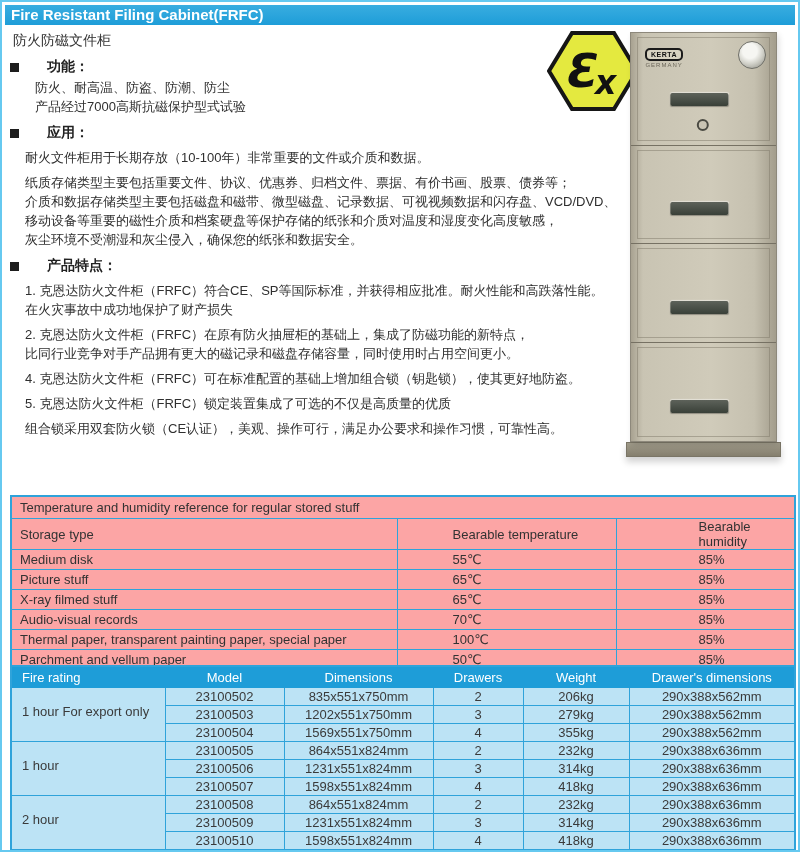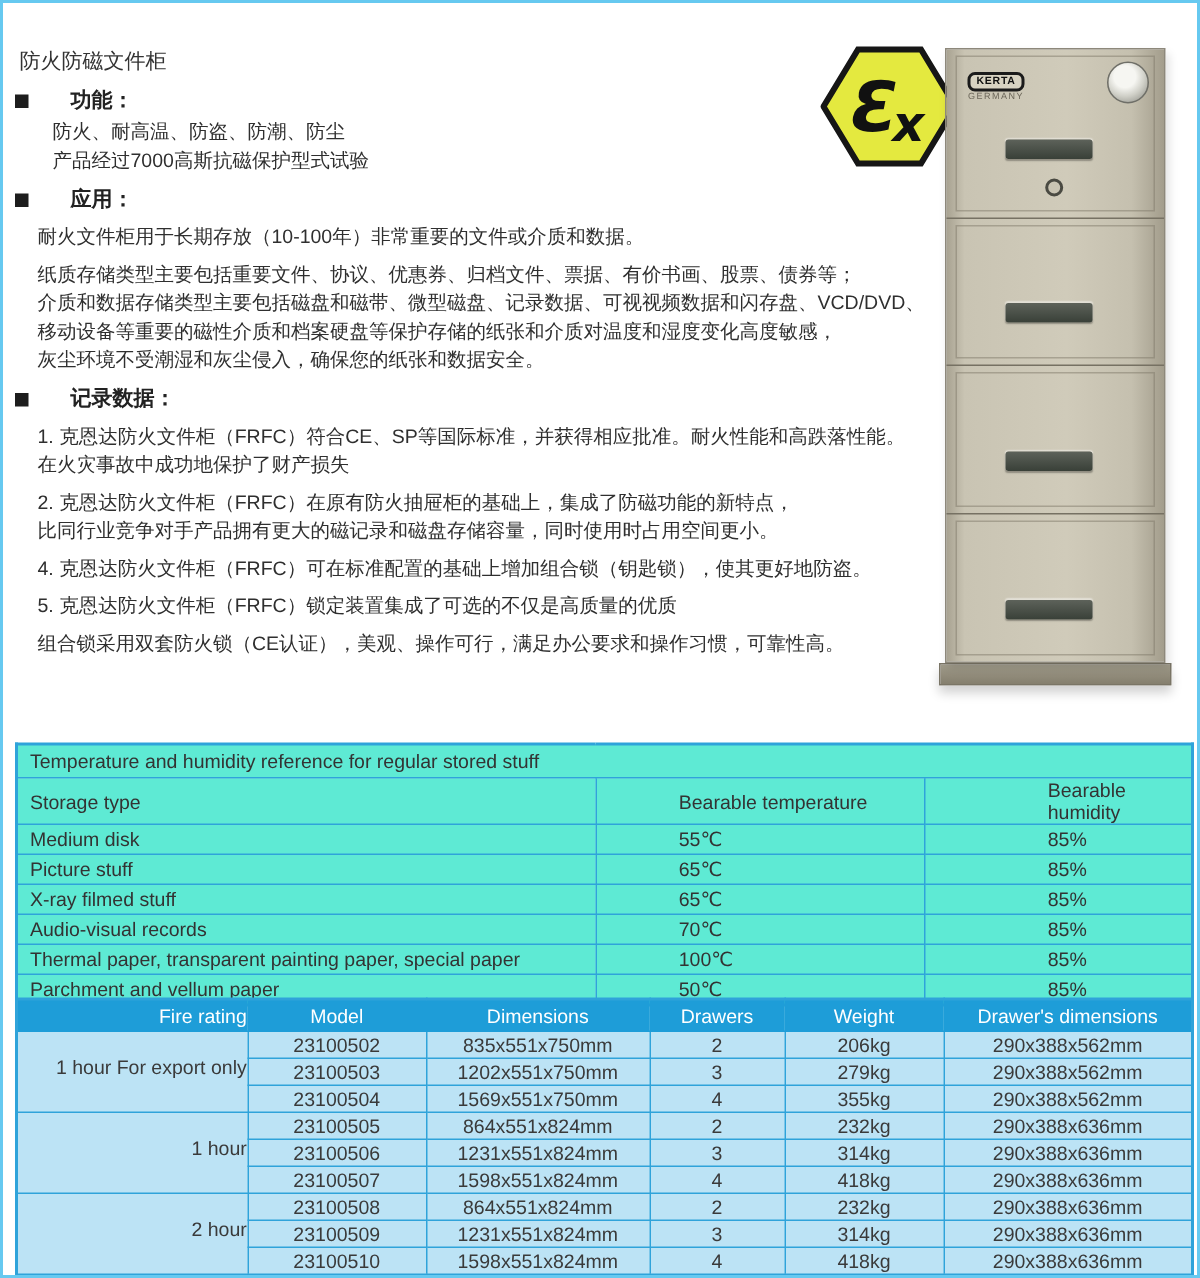--- a/index.html
+++ b/index.html
@@ -61,43 +61,44 @@
   .cab-base{
     box-sizing:border-box;margin-left:-4px;width:155px;height:15px;
     background:linear-gradient(180deg,#a09b8a,#857f6e);border:1px solid #7a7566;
     box-shadow:0 5px 7px rgba(0,0,0,.18);
   }
   
   table{border-collapse:collapse;table-layout:fixed;}
   .temp-table{position:absolute;left:8px;top:493px;width:784px;border:2px solid var(--table-border,#2fa3da);}
   .temp-table td,.temp-table th{
     border:1px solid var(--table-border,#2fa3da);font-size:13px;color:#333;
-    font-weight:normal;height:19px;padding:0;text-align:left;background:#5eead4;
+    font-weight:normal;height:19px;padding:0;text-align:left;background:#fca5a5;
   }
   .temp-table .title-cell{height:21px;padding-left:8px;}
   .temp-table .c0{padding-left:8px;}
   .temp-table .c1{padding-left:55px;}
   .temp-table .c2{padding-left:82px;}
   .spec-table{position:absolute;left:8px;top:663px;width:784px;border:2px solid var(--table-border,#2fa3da);}
   .spec-table th{
     background:var(--accent-blue,#1e9dd8);border:1px solid var(--accent-blue,#1e9dd8);
     color:#fff;font-weight:normal;font-size:13px;height:20px;padding:0;text-align:center;
   }
-  .spec-table th.fire,.spec-table td.fire{text-align:right;padding-left:10px;}
+  .spec-table th.fire,.spec-table td.fire{text-align:left;padding-left:10px;}
   .spec-table td{
     background:var(--row-bg,#bce3f5);border:1px solid var(--table-border,#2fa3da);
     font-size:13px;color:#3a3a3a;height:17px;line-height:17px;padding:0;text-align:center;
   }
   .spec-table td.fire{vertical-align:top;padding-top:15px;}
 </style>
 </head>
 <body>
 
 <div class="page">
 
+  <div class="titlebar">Fire Resistant Filing Cabinet(FRFC)</div>
   <div class="subtitle">防火防磁文件柜</div>
 
   <div class="sections-block">
       <div class="section">
         <div class="sec-head">
           <span class="bullet"></span>
           <span class="sec-title">功能：</span>
         </div>
         <div class="para">
           <div class="tline">防火、耐高温、防盗、防潮、防尘</div>
@@ -115,21 +116,21 @@
         <div class="para">
           <div class="tline">纸质存储类型主要包括重要文件、协议、优惠券、归档文件、票据、有价书画、股票、债券等；</div>
           <div class="tline">介质和数据存储类型主要包括磁盘和磁带、微型磁盘、记录数据、可视视频数据和闪存盘、VCD/DVD、</div>
           <div class="tline">移动设备等重要的磁性介质和档案硬盘等保护存储的纸张和介质对温度和湿度变化高度敏感，</div>
           <div class="tline">灰尘环境不受潮湿和灰尘侵入，确保您的纸张和数据安全。</div>
         </div>
       </div>
       <div class="section">
         <div class="sec-head">
           <span class="bullet"></span>
-          <span class="sec-title">记录数据：</span>
+          <span class="sec-title">产品特点：</span>
         </div>
         <div class="para">
           <div class="tline">1. 克恩达防火文件柜（FRFC）符合CE、SP等国际标准，并获得相应批准。耐火性能和高跌落性能。</div>
           <div class="tline">在火灾事故中成功地保护了财产损失</div>
         </div>
         <div class="para">
           <div class="tline">2. 克恩达防火文件柜（FRFC）在原有防火抽屉柜的基础上，集成了防磁功能的新特点，</div>
           <div class="tline">比同行业竞争对手产品拥有更大的磁记录和磁盘存储容量，同时使用时占用空间更小。</div>
         </div>
         <div class="para">

